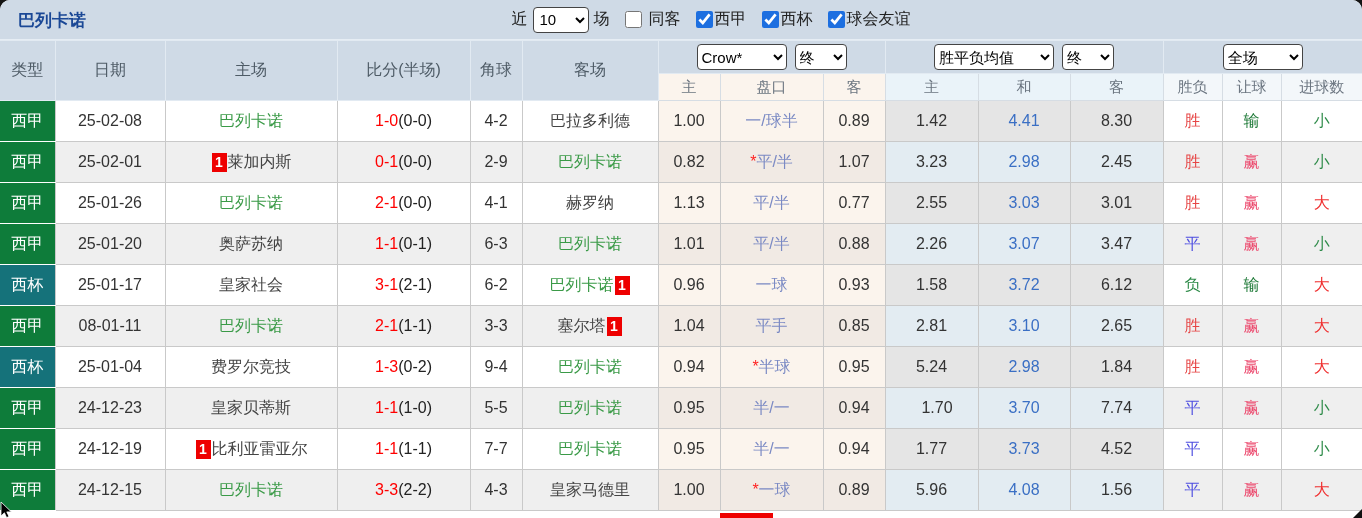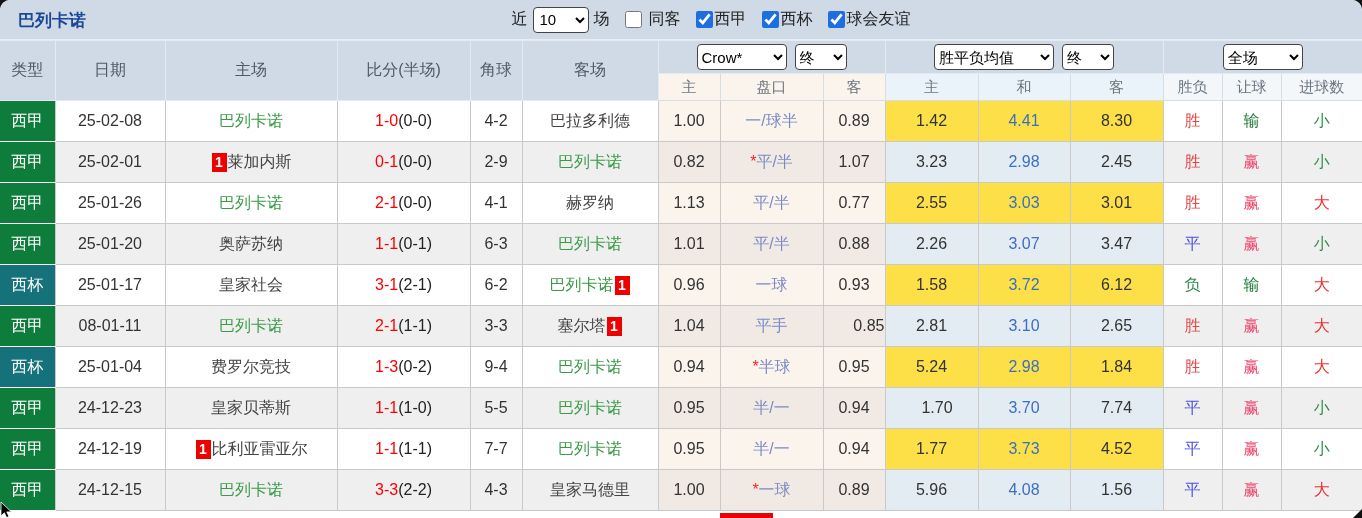--- a/index.html
+++ b/index.html
@@ -64,21 +64,21 @@
   tbody td {
     height:41px; text-align:center; font-size:16px; color:#333;
     border:1px solid #c9c9c9; overflow:hidden; white-space:nowrap;
   }
   tbody td:first-child { border-left:none; }
   tbody td:last-child  { border-right:none; }
   tr.odd  td { background:#ffffff; }
   tr.even td { background:#efefef; }
   tr.odd  td.c-hcp  { background:#fbf4ed; }
   tr.even td.c-hcp  { background:#f1eae4; }
-  tr.odd  td.c-euro { background:#fde047; }
+  tr.odd  td.c-euro { background:#e5e5e5; }
   tr.even td.c-euro { background:#e3ecf2; }
   td.type-cell { color:#fff; border-bottom:1px solid #fff; border-left:none; }
   .red-badge {
     display:inline-block; width:15px; height:19px; line-height:19px;
     color:#fff; font-size:14px; font-weight:bold; text-align:center;
     vertical-align:middle; margin:0 1px;
   }
   .score-half { color:#222; }
   
   .bottom-red-bar { position:absolute; height:5px; bottom:0; }
@@ -266,21 +266,21 @@
         </tr>
         <tr class="even">
           <td class="type-cell" style="background: rgb(14, 124, 58);">西甲</td>
           <td>08-01-11</td>
           <td><span style="color: rgb(58, 154, 71);">巴列卡诺</span></td>
           <td><span style="color: rgb(255, 0, 0);">2-1</span><span class="score-half">(1-1)</span></td>
           <td>3-3</td>
           <td><span style="color: rgb(68, 68, 68);">塞尔塔</span><span class="red-badge" style="background: rgb(238, 0, 0);">1</span></td>
           <td class="c-hcp" style="color: rgb(51, 51, 51);">1.04</td>
           <td class="c-hcp"><span style="color: rgb(123, 138, 196);">平手</span></td>
-          <td class="c-hcp" style="color: rgb(51, 51, 51); text-align: right;">0.85</td>
+          <td class="c-hcp" style="color: rgb(51, 51, 51);">0.85</td>
           <td class="c-euro" style="color: rgb(51, 51, 51);">2.81</td>
           <td class="c-euro" style="color: rgb(58, 111, 196);">3.10</td>
           <td class="c-euro" style="color: rgb(51, 51, 51);">2.65</td>
           <td style="color: rgb(230, 69, 69);">胜</td>
           <td style="color: rgb(236, 74, 110);">赢</td>
           <td style="color: rgb(240, 48, 48);">大</td>
         </tr>
         <tr class="odd">
           <td class="type-cell" style="background: rgb(21, 114, 122);">西杯</td>
           <td>25-01-04</td>

